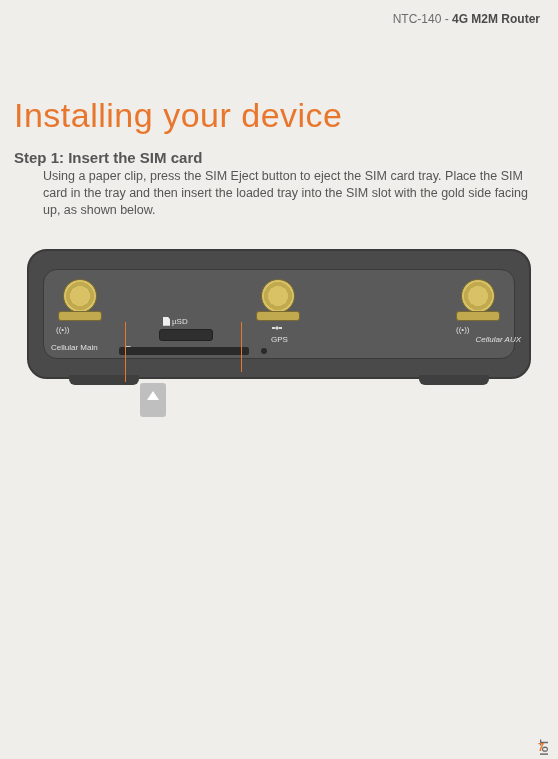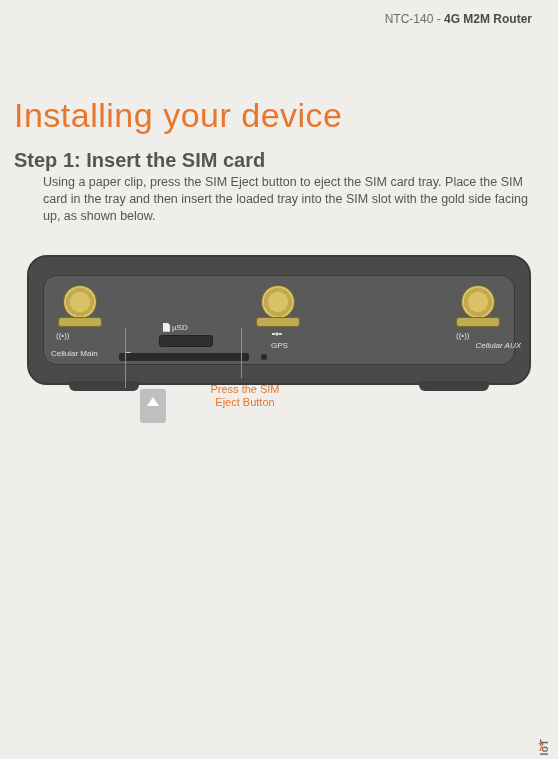--- a/index.html
+++ b/index.html
@@ -6,35 +6,35 @@
   body {
     width: 558px;
     height: 759px;
     background: #f0eeea;
     font-family: Arial, Helvetica, sans-serif;
     position: relative;
     overflow: hidden;
   }
   .header {
     text-align: right;
-    padding: 12px 26px 0 0;
+    padding: 12px 18px 0 0;
     font-size: 12px;
     color: #6b6b6b;
   }
   .header .model { color: #6b6b6b; }
   .header .product { font-weight: bold; color: #4a4a4a; }
   .title {
     font-size: 34px;
     font-weight: 400;
     color: #e8762c;
     padding: 70px 0 0 14px;
     letter-spacing: 0.5px;
   }
   .step-heading {
-    font-size: 20px;
+    font-size: 15px;
     font-weight: bold;
     color: #555;
     padding: 14px 0 2px 14px;
   }
   .step-body {
     font-size: 12.5px;
     color: #555;
     line-height: 1.35;
     padding: 0 20px 0 14px;
     margin-left: 29px;
@@ -263,19 +263,18 @@
     </div>
     <div class="sim-slot"></div>
   </div>
 
   <div class="lead l1"></div>
   <div class="lead l2"></div>
 
   <div class="sim-big">
     <div class="arrow"></div>
   </div>
-  <div class="callout c2">Press the SIM Eject Button</div>
 </div>
 
 <div class="side-text">
   <span>Industrial </span><span class="iot">IoT</span>
 </div>
 <div class="page-num">7</div>
 
 </body></html>

